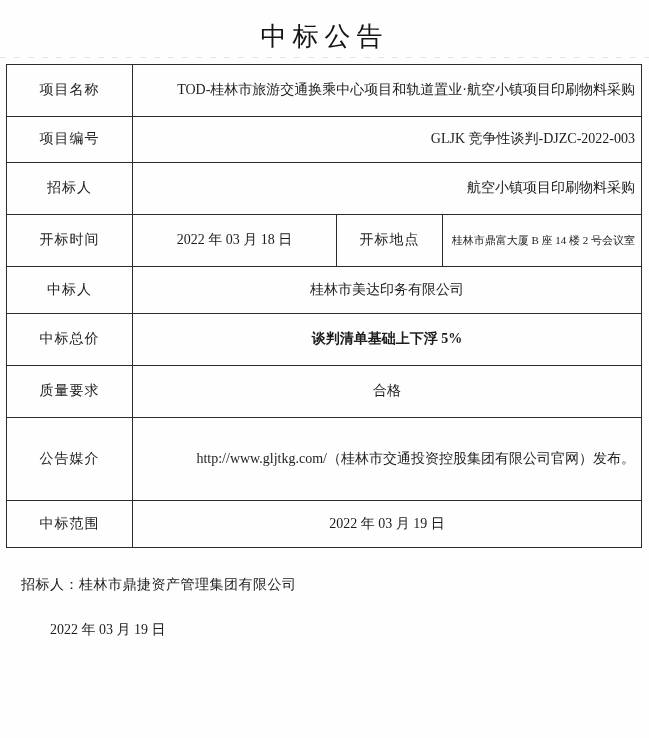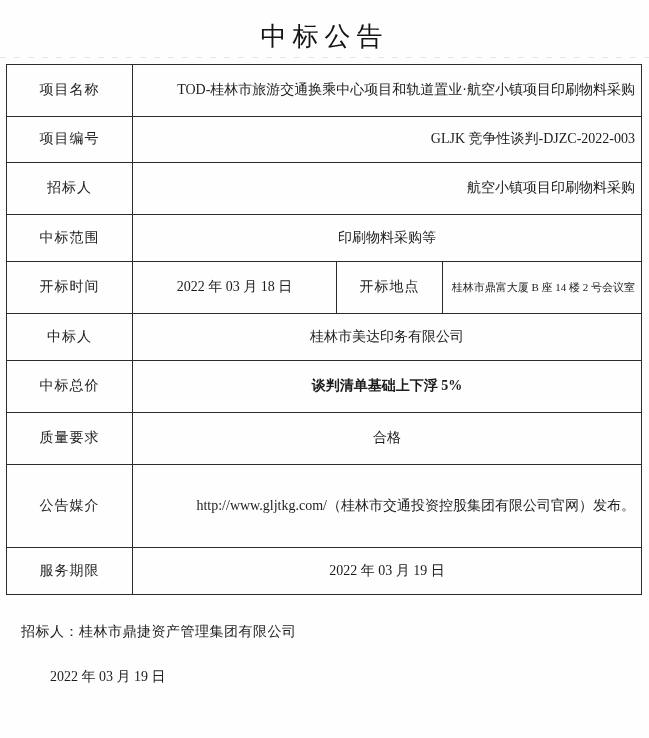--- a/index.html
+++ b/index.html
@@ -89,24 +89,20 @@
         <td class="val left" colspan="3">TOD-桂林市旅游交通换乘中心项目和轨道置业·航空小镇项目印刷物料采购</td>
       </tr>
       <tr style="height:46px">
         <td class="lbl">项目编号</td>
         <td class="val left" colspan="3">GLJK 竞争性谈判-DJZC-2022-003</td>
       </tr>
       <tr style="height:52px">
         <td class="lbl">招标人</td>
         <td class="val left" colspan="3">航空小镇项目印刷物料采购</td>
       </tr>
-      <tr style="height:47px">
-        <td class="lbl">中标范围</td>
-        <td class="val center" colspan="3">印刷物料采购等</td>
-      </tr>
       <tr style="height:52px">
         <td class="lbl">开标时间</td>
         <td class="val center">2022 年 03 月 18 日</td>
         <td class="lbl">开标地点</td>
         <td class="val left small">桂林市鼎富大厦 B 座 14 楼 2 号会议室</td>
       </tr>
       <tr style="height:47px">
         <td class="lbl">中标人</td>
         <td class="val center" colspan="3">桂林市美达印务有限公司</td>
       </tr>
@@ -116,21 +112,21 @@
       </tr>
       <tr style="height:52px">
         <td class="lbl">质量要求</td>
         <td class="val center" colspan="3">合格</td>
       </tr>
       <tr style="height:83px">
         <td class="lbl">公告媒介</td>
         <td class="val left" colspan="3">http://www.gljtkg.com/（桂林市交通投资控股集团有限公司官网）发布。</td>
       </tr>
       <tr style="height:47px">
-        <td class="lbl">服务期限</td>
+        <td class="lbl">中标范围</td>
         <td class="val center" colspan="3">2022 年 03 月 19 日</td>
       </tr>
     </tbody>
   </table>
 
   <div class="footer-bidder">招标人：桂林市鼎捷资产管理集团有限公司</div>
   <div class="footer-date">2022 年 03 月 19 日</div>
 </div>
 
 </body></html>

